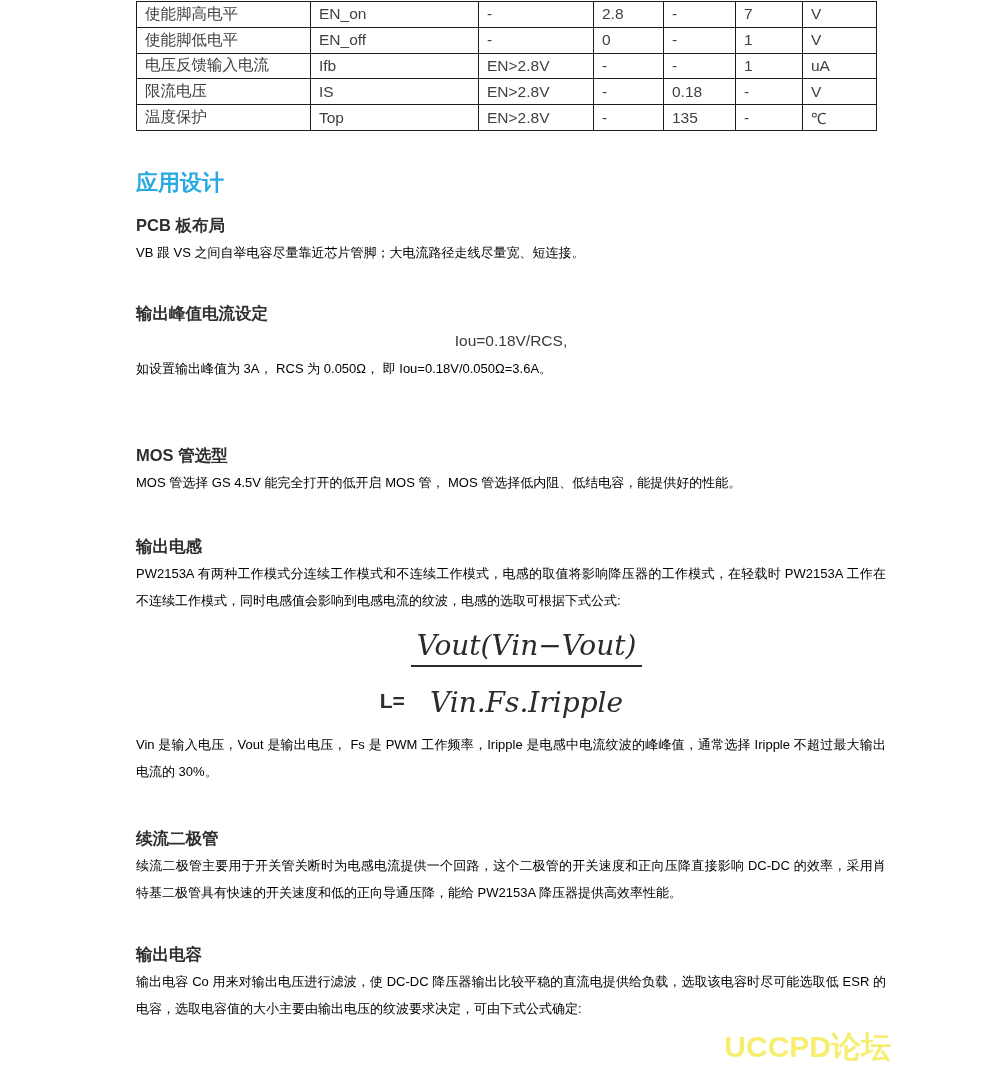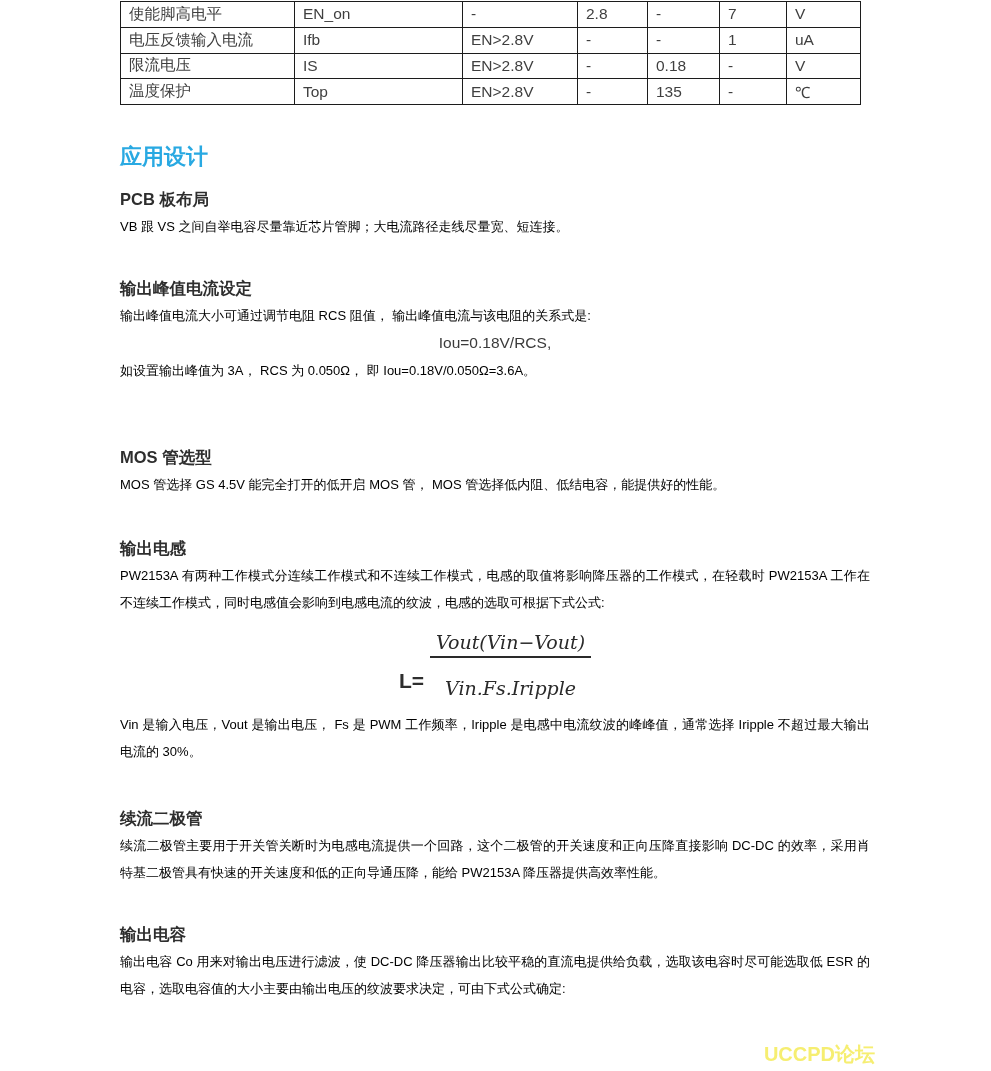--- a/index.html
+++ b/index.html
@@ -10,21 +10,21 @@
   body {
     width: 991px;
     height: 1071px;
     position: relative;
     overflow: hidden;
     font-family: "Liberation Sans", sans-serif;
     color: #3b3b3b;
   }
   .page {
     position: absolute;
-    left: 0; top: 0;
+    left: 16px; top: 0;
     width: 881px; height: 1071px;
   }
   .content {
     position: absolute;
     left: 120px;
     top: 0;
     width: 750px;
   }
 
   
@@ -101,37 +101,37 @@
     font-weight: bold;
     color: #2e2e2e;
     align-self: flex-end;
     padding-bottom: 6px;
   }
   .fraction {
     display: inline-block;
     text-align: center;
     font-family: "DejaVu Serif", "Liberation Serif", serif;
     font-style: italic;
-    font-size: 19px;
+    font-size: 28px;
     color: #2a2a2a;
   }
   .fraction .num {
     padding: 0 6px 3px 6px;
     border-bottom: 2px solid #2a2a2a;
   }
   .fraction .den {
     padding: 19px 6px 0 6px;
   }
 
   
   .watermark {
     position: absolute;
     right: 6px;
     bottom: 3px;
-    font-size: 20px;
+    font-size: 30px;
     font-weight: bold;
     color: #f6ee71;
   }
 </style>
 </head>
 <body>
 
 <div class="page">
   <div class="content">
 
@@ -149,20 +149,29 @@
         <tr>
           <td>使能脚高电平</td>
           <td>EN_on</td>
           <td>-</td>
           <td>2.8</td>
           <td>-</td>
           <td>7</td>
           <td>V</td>
         </tr>
         <tr>
+          <td>使能脚低电平</td>
+          <td>EN_off</td>
+          <td>-</td>
+          <td>0</td>
+          <td>-</td>
+          <td>1</td>
+          <td>V</td>
+        </tr>
+        <tr>
           <td>电压反馈输入电流</td>
           <td>Ifb</td>
           <td>EN&gt;2.8V</td>
           <td>-</td>
           <td>-</td>
           <td>1</td>
           <td>uA</td>
         </tr>
         <tr>
           <td>限流电压</td>
@@ -187,21 +196,20 @@
 
     <h1 class="main-title">应用设计</h1>
 
     <div class="sect-pcb">
       <h2 class="sub-heading">PCB 板布局</h2>
       <p class="body-text">VB 跟 VS 之间自举电容尽量靠近芯片管脚；大电流路径走线尽量宽、短连接。</p>
     </div>
 
     <div class="sect-peak">
       <h2 class="sub-heading">输出峰值电流设定</h2>
-      <p class="body-text">输出峰值电流大小可通过调节电阻 RCS 阻值， 输出峰值电流与该电阻的关系式是:</p>
       <p class="centered-line">Iou=0.18V/RCS,</p>
       <p class="body-text">如设置输出峰值为 3A， RCS 为 0.050Ω， 即 Iou=0.18V/0.050Ω=3.6A。</p>
     </div>
 
     <div class="sect-mos">
       <h2 class="sub-heading">MOS 管选型</h2>
       <p class="body-text">MOS 管选择 GS 4.5V 能完全打开的低开启 MOS 管， MOS 管选择低内阻、低结电容，能提供好的性能。</p>
     </div>
 
     <div class="sect-inductor">

